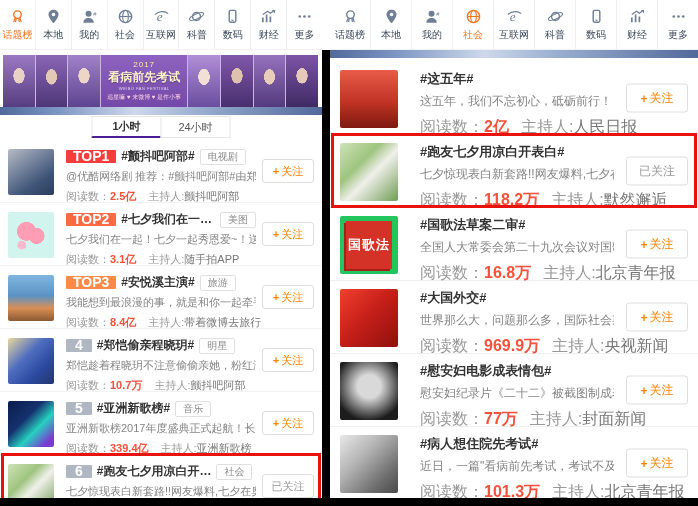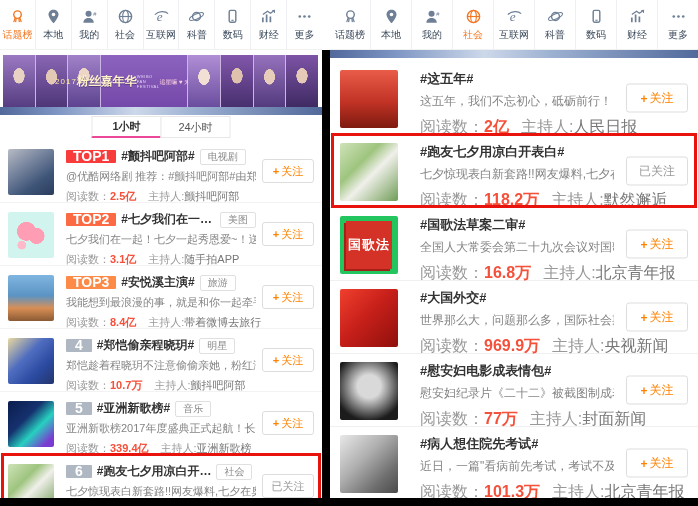--- a/index.html
+++ b/index.html
@@ -27,37 +27,37 @@
   
   .banner { position:absolute; left:3px; right:4px; top:55px; height:52px; display:flex; gap:1px; background:#cbb6e6; overflow:hidden; cursor:pointer; }
   .face { flex:1; }
   .f1 { background:radial-gradient(ellipse 45% 38% at 50% 40%, #e9d2c3 0 38%, transparent 40%), linear-gradient(180deg,#9b79c2,#563d82); }
   .f2 { background:radial-gradient(ellipse 45% 38% at 50% 42%, #e3c8b6 0 38%, transparent 40%), linear-gradient(180deg,#8a66b4,#4e3678); }
   .f3 { background:radial-gradient(ellipse 45% 38% at 50% 40%, #edd6c6 0 38%, transparent 40%), linear-gradient(180deg,#a182c9,#5d4390); }
   .f4 { background:radial-gradient(ellipse 46% 40% at 50% 42%, #f2e0d4 0 38%, transparent 40%), linear-gradient(180deg,#b18fd6,#6a4d9e); }
   .f5 { background:radial-gradient(ellipse 45% 38% at 50% 40%, #dfc2ae 0 38%, transparent 40%), linear-gradient(180deg,#8257ab,#472f6e); }
   .f6 { background:radial-gradient(ellipse 45% 38% at 50% 42%, #e8cdbb 0 38%, transparent 40%), linear-gradient(180deg,#9672bd,#533a7e); }
   .f7 { background:radial-gradient(ellipse 45% 38% at 50% 40%, #e5cab8 0 38%, transparent 40%), linear-gradient(180deg,#7d54a6,#3f2a63); }
-  .banner-center { width:86px; flex:none; background:linear-gradient(180deg,#8d63c0,#7348a8); display:flex; flex-direction:row; align-items:center; justify-content:center; color:#fff; }
+  .banner-center { width:86px; flex:none; background:linear-gradient(180deg,#8d63c0,#7348a8); display:flex; flex-direction:column; align-items:center; justify-content:center; color:#fff; }
   .bc-year { font-size:8px; letter-spacing:1px; color:#ffe9a8; }
   .bc-title { font-size:12px; font-weight:bold; color:#fff3c8; text-shadow:0 1px 0 #5a3b8a; white-space:nowrap; }
   .bc-sub { font-size:4px; color:#e3d2f5; letter-spacing:.5px; }
   .bc-tag { font-size:6px; color:#ffd3e0; margin-top:2px; white-space:nowrap; }
 
   
   .bluebar { position:absolute; left:0; width:100%; height:8px;
     background:linear-gradient(90deg,#51699b 0%,#7e96c4 18%,#cdd8ea 42%,#9db1d2 60%,#51699b 100%); }
   .bluebar-left { top:107px; }
   .bluebar-right { top:50px; }
 
   
   .tabs { position:absolute; top:116px; left:50%; transform:translateX(-50%); display:flex; }
   .tab { width:70px; height:22px; border:1px solid #e7e7e7; background:#fff; font-size:11px; color:#555; display:flex; align-items:center; justify-content:center; cursor:pointer; }
   .tab + .tab { margin-left:-1px; }
-  .tab.active { color:#333; font-weight:bold; border-bottom:2px solid #ec4899; }
+  .tab.active { color:#333; font-weight:bold; border-bottom:2px solid #4c1d95; }
 
   
   .list-left { position:absolute; left:0; right:0; top:140px; }
   .row-l { position:relative; height:63px; padding:8px 8px 0 8px; border-bottom:1px solid #f3f3f3; cursor:pointer; }
   .row-l .thumb { position:absolute; left:8px; top:9px; width:46px; height:46px; border-radius:2px; }
   .row-l .content { margin-left:58px; margin-right:58px; }
 
   .list-right { position:absolute; left:0; right:0; top:62px; }
   .row-r { position:relative; height:73px; padding:8px 8px 0 10px; border-bottom:1px solid #f0f0f0; cursor:pointer; }
   .row-r .thumb { position:absolute; left:10px; top:8px; width:58px; height:58px; border-radius:2px; }
@@ -196,21 +196,21 @@
         <span class="nv-label">更多</span>
       </div>
     </div>
 
     <div class="banner">
       <div class="face f1"></div>
       <div class="face f2"></div>
       <div class="face f3"></div>
       <div class="banner-center">
         <span class="bc-year">2017</span>
-        <span class="bc-title">粉丝嘉年华</span>
+        <span class="bc-title">看病前先考试</span>
         <span class="bc-sub">WEIBO FAN FESTIVAL</span>
         <span class="bc-tag">追星嘛 ♥ 来微博 ♥ 是件小事</span>
       </div>
       <div class="face f4"></div>
       <div class="face f5"></div>
       <div class="face f6"></div>
       <div class="face f7"></div>
     </div>
 
     <div class="bluebar bluebar-left"></div>

